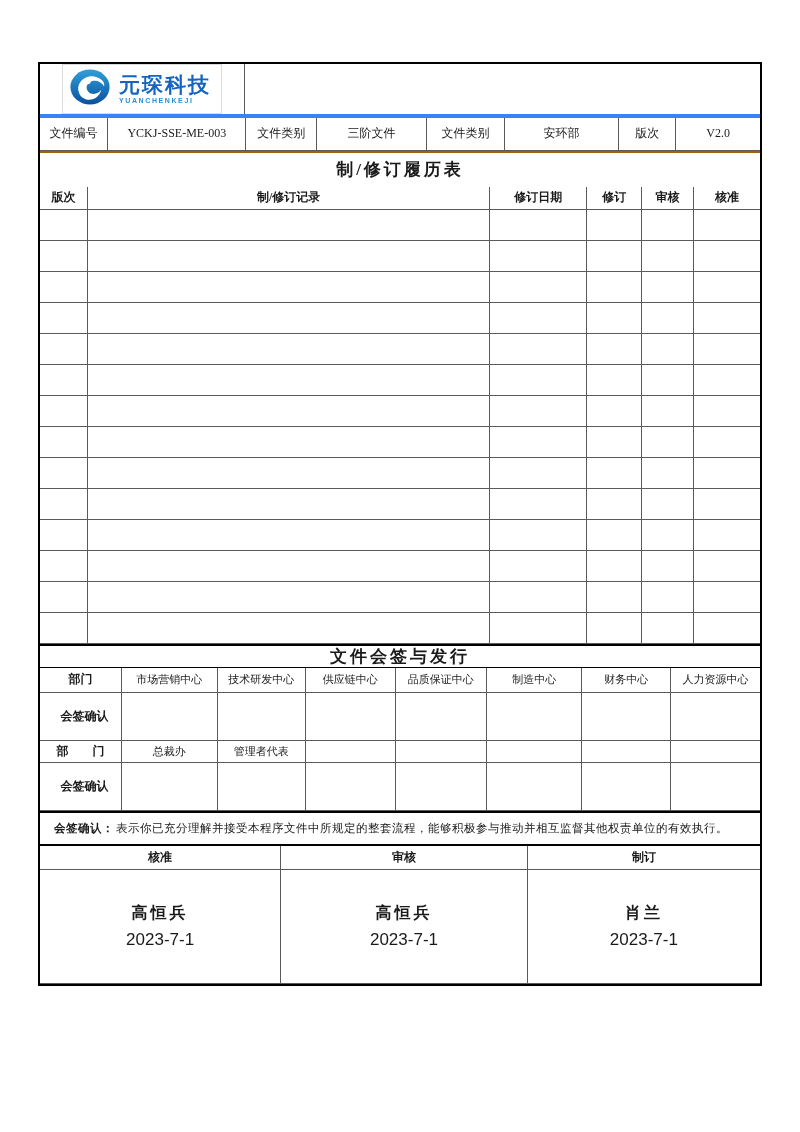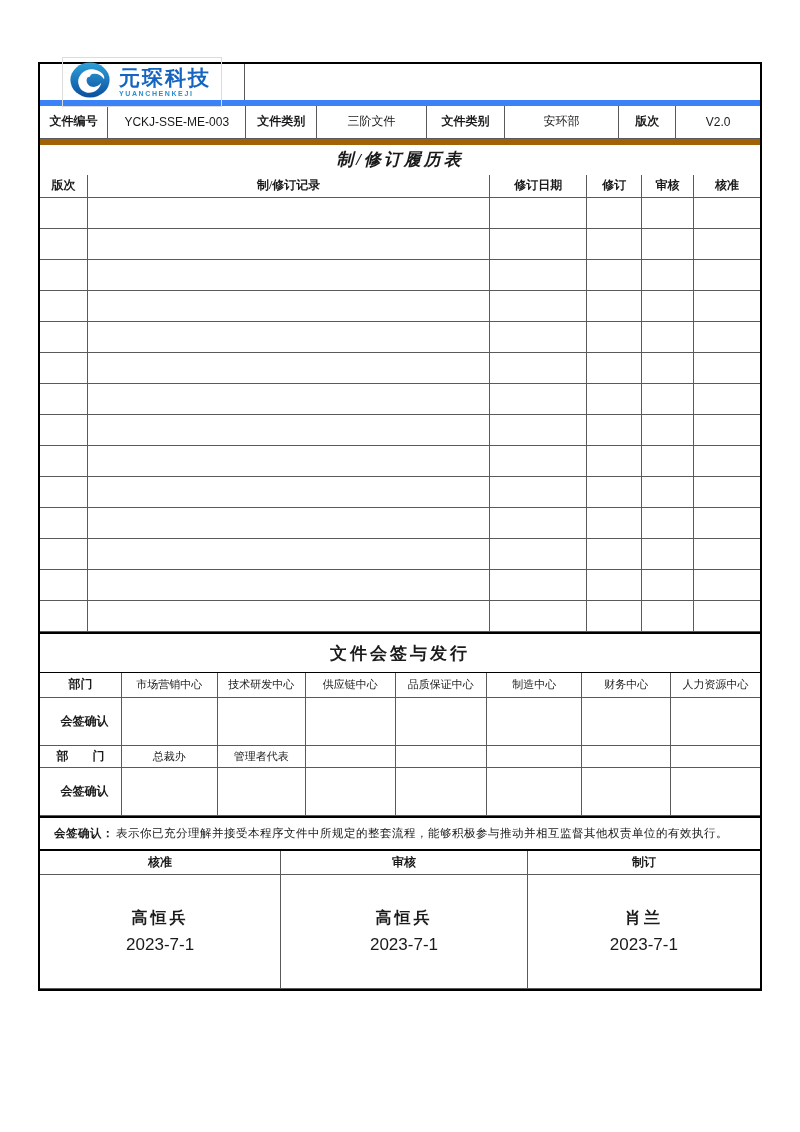--- a/index.html
+++ b/index.html
@@ -8,41 +8,41 @@
   .page { position:relative; width:800px; height:1132px; background:#fff; overflow:hidden; }
   .sheet { position:absolute; left:38px; top:62px; width:724px; border:2px solid #000; background:#fff; }
 
   
   table { width:100%; border-collapse:collapse; table-layout:fixed; }
   td, th { border:1px solid #5a5a5a; overflow:hidden; white-space:nowrap;
            text-align:center; vertical-align:middle; font-weight:normal; }
   .no-top td, .no-top th { border-top:none; }
 
   
-  .hdr-top { display:flex; height:42px; border-bottom:6px solid #3b82f6; }
+  .hdr-top { display:flex; height:54px; border-bottom:4px solid #3b82f6; }
   .logo-cell { width:205px; border-right:1px solid #5a5a5a; display:flex;
                align-items:center; justify-content:center; }
   .logo-box { display:flex; align-items:center; gap:8px; border:1px solid #dcdcdc;
               padding:3px 10px 3px 6px; }
   .logo-zh { font-family:"Liberation Sans", sans-serif; font-weight:bold; font-size:21px;
              color:#1565c0; letter-spacing:2px; line-height:1; }
   .logo-en { font-family:"Liberation Sans", sans-serif; font-weight:bold; font-size:7px;
              color:#2b8fd0; letter-spacing:1.6px; line-height:1; margin-top:2px; }
   .title-cell { flex:1; display:flex; align-items:center; justify-content:center; }
   .doc-title { font-size:28px; font-weight:bold; letter-spacing:7px; }
 
   .info-row td { height:32px; font-size:12px; }
-  .info-row .lbl { font-weight:bold; }
-  .latin { font-family:Liberation Sans, sans-serif; font-size:13px; letter-spacing:0; }
+  .info-row .lbl { font-weight:normal; }
+  .latin { font-family:Liberation Serif, serif; font-size:13px; letter-spacing:0; }
 
   
   .band { display:flex; align-items:center; justify-content:center;
           font-size:17px; font-weight:bold; letter-spacing:3px; }
-  .band-1 { height:36px; border-top:6px solid #a16207;font-style:italic; }
-  .band-2 { height:41px; border-top:2px solid #000; border-bottom:1px solid #000; }
+  .band-1 { height:36px; border-top:2px solid #a16207; }
+  .band-2 { height:24px; border-top:2px solid #000; border-bottom:1px solid #000; }
 
   
   .rev-table tr.hdr td { height:23px; font-size:12px; font-weight:bold; }
   .rev-table td { height:31px; font-size:12px; }
   .rev-table .rec { text-align:left; padding-left:4px; }
   .rev-table tr td:first-child { border-left:none; }
   .rev-table tr td:last-child  { border-right:none; }
   .rev-table tr.hdr td { border-top:none; }
 
   

